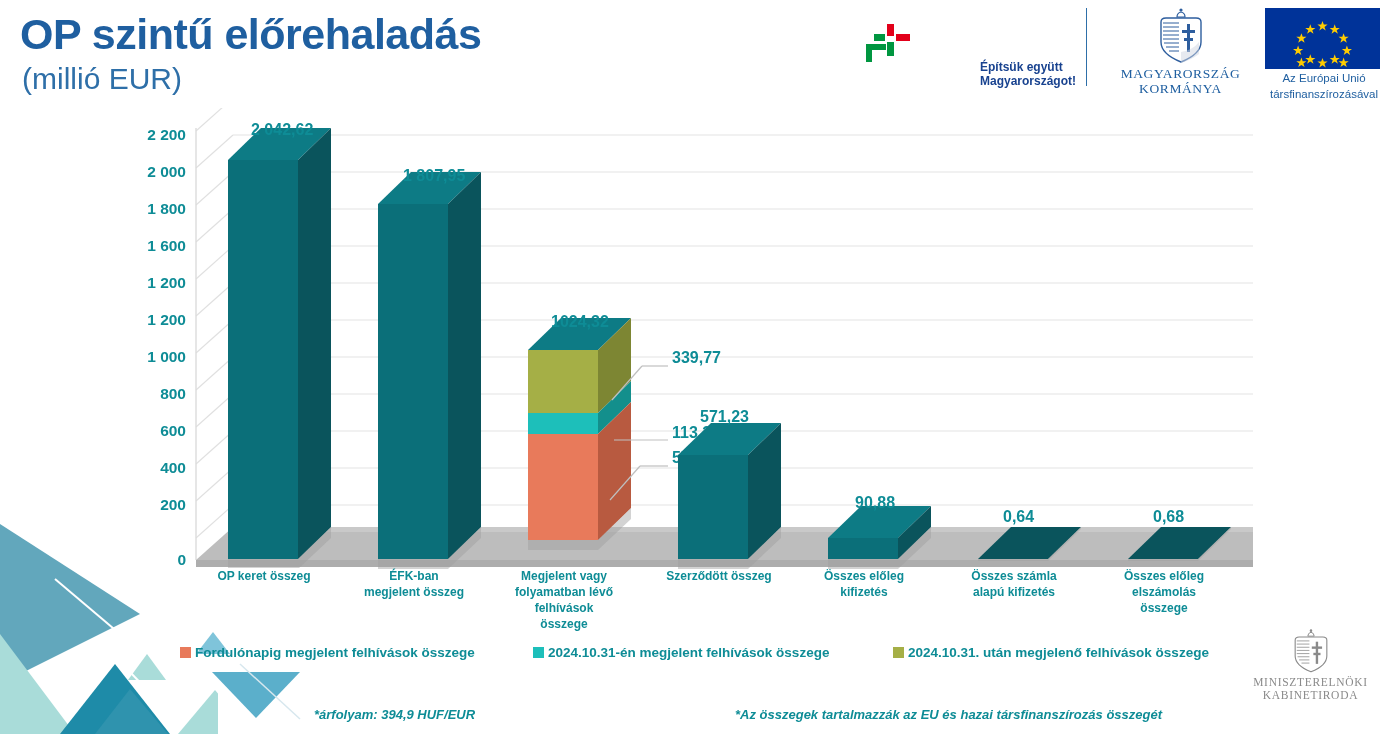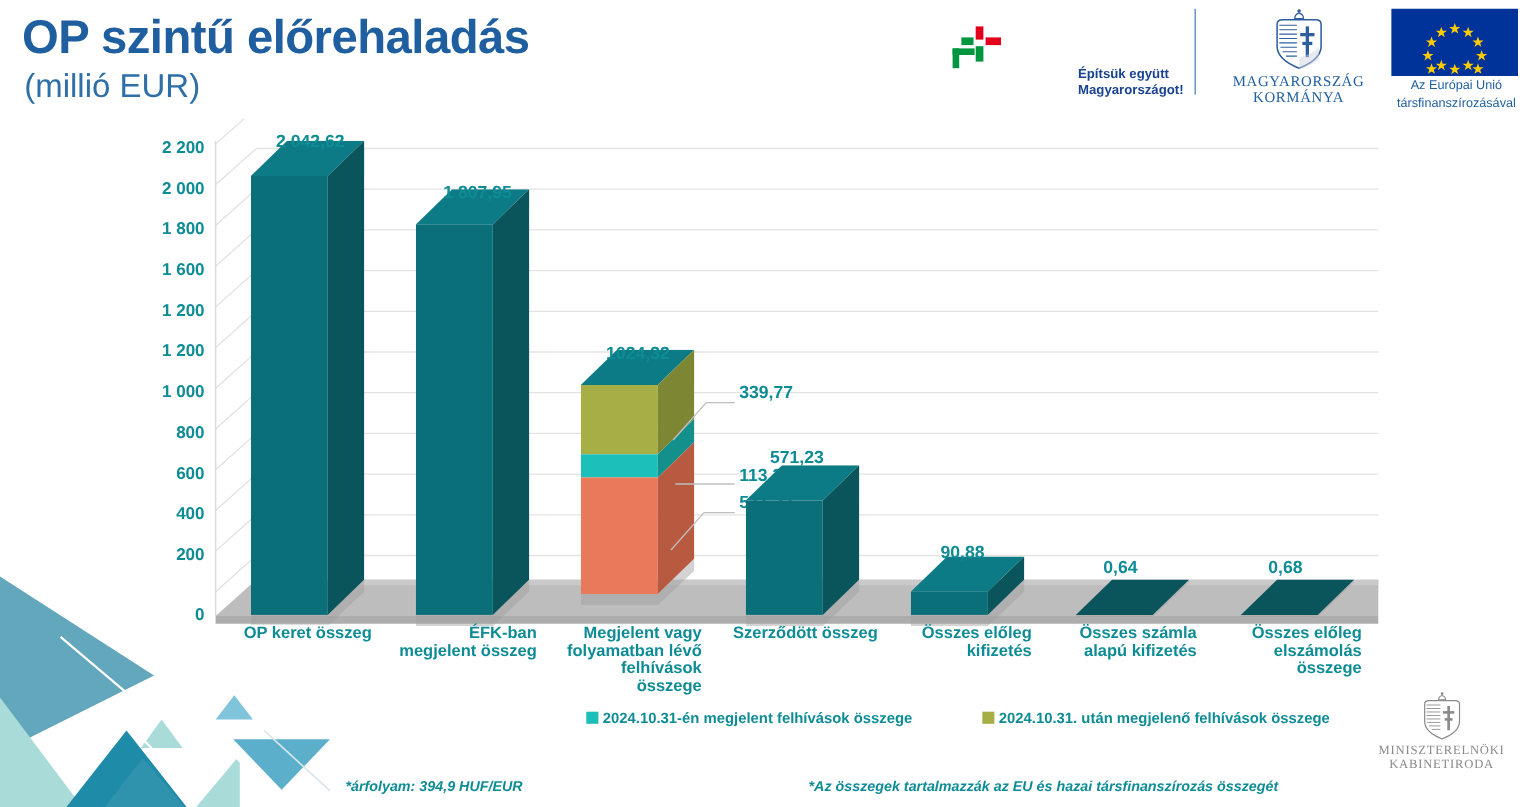--- a/index.html
+++ b/index.html
@@ -45,21 +45,21 @@
   
   .chart { position:absolute; left:0; top:108px; width:1386px; height:530px; }
   .ylab {
     position:absolute; width:78px; text-align:right;
     font-size:15.5px; font-weight:bold; color:#0E8C96;
   }
 
   .dlabel { position:absolute; font-size:16px; font-weight:bold; color:#0E8C96; white-space:nowrap; }
 
   .catlab {
-    position:absolute; text-align:right; font-size:15px; font-weight:bold;
+    position:absolute; text-align:center; font-size:12px; font-weight:bold;
     color:#0E8C96; line-height:16px;
   }
 
   
   .legend { position:absolute; top:645px; left:0; width:1386px; height:20px; }
   .leg-item { position:absolute; display:flex; align-items:center; white-space:nowrap; }
   .leg-sw { width:11px; height:11px; margin-right:4px; display:inline-block; }
   .leg-tx { font-size:13.5px; font-weight:bold; color:#0E8C96; }
 
   
@@ -304,20 +304,24 @@
       <div>alapú kifizetés</div>
     </div>
     <div class="catlab" style="left:1090px; top:460px; width:148px;">
       <div>Összes előleg</div>
       <div>elszámolás</div>
       <div>összege</div>
     </div>
   </div>
 
   <div class="legend">
+    <div class="leg-item" style="left:180px; top:0;">
+      <span class="leg-sw" style="background:#E87A5B;"></span>
+      <span class="leg-tx">Fordulónapig megjelent felhívások összege</span>
+    </div>
     <div class="leg-item" style="left:533px; top:0;">
       <span class="leg-sw" style="background:#1DBFBA;"></span>
       <span class="leg-tx">2024.10.31-én megjelent felhívások összege</span>
     </div>
     <div class="leg-item" style="left:893px; top:0;">
       <span class="leg-sw" style="background:#A5AF46;"></span>
       <span class="leg-tx">2024.10.31. után megjelenő felhívások összege</span>
     </div>
   </div>
 

